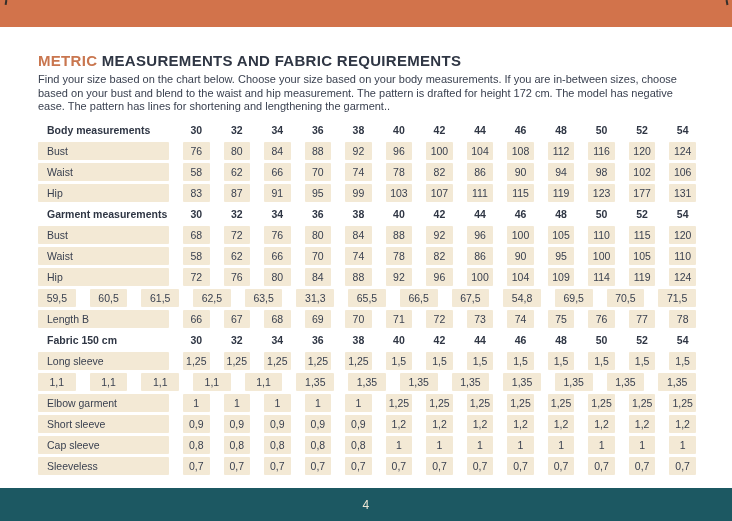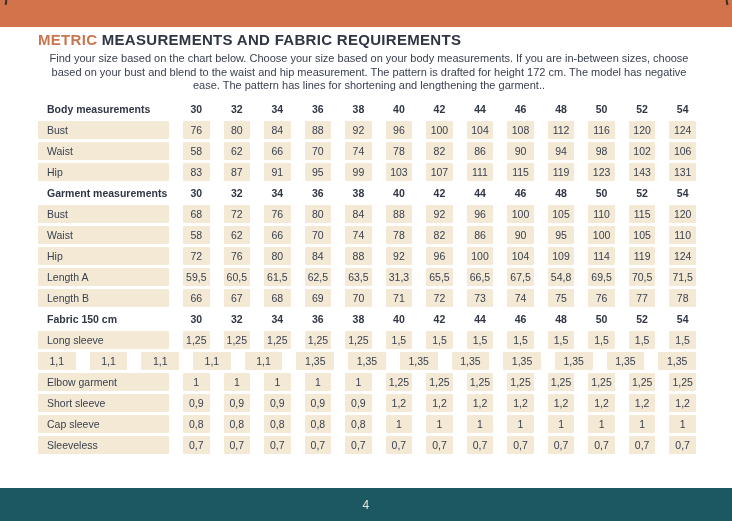--- a/index.html
+++ b/index.html
@@ -7,30 +7,30 @@
     width:732px; height:521px; overflow:hidden; position:relative;
     background:#ffffff;
     font-family:"Liberation Sans", sans-serif;
     -webkit-font-smoothing:antialiased;
   }
   .top-bar { position:relative; width:732px; height:27px; background:#D2734B; }
   .crop-mark { position:absolute; top:0; width:2px; height:5px; background:#35302b; }
   .crop-mark.left { left:5px; transform:rotate(8deg); }
   .crop-mark.right { left:726px; transform:rotate(-10deg); }
 
-  .content { padding:4px 35px 0 38px; }
+  .content { padding:25px 35px 0 38px; }
   .page-title {
     margin:0 0 4px 0;
     font-size:15px; font-weight:bold; letter-spacing:0.3px;
     color:#2F3644; text-transform:uppercase;
   }
   .page-title .accent { color:#C9764F; }
   .intro {
     margin:0; width:662px;
-    font-size:11px; line-height:13.7px; color:#3A4150;text-align:center;
+    font-size:11px; line-height:13.7px; color:#3A4150;
   }
 
   .size-table { margin-top:7px; width:658px; }
   .trow {
     display:flex; gap:14px; height:18px; margin-bottom:3px;
     font-size:10.5px; color:#3A4150;
   }
   .trow.header { font-weight:bold; color:#2F3644; }
   .cell { display:flex; align-items:center; box-sizing:border-box; }
   .cell.rlabel { flex:0 0 131px; padding-left:9px; }
@@ -110,21 +110,21 @@
         <div class="cell val">87</div>
         <div class="cell val">91</div>
         <div class="cell val">95</div>
         <div class="cell val">99</div>
         <div class="cell val">103</div>
         <div class="cell val">107</div>
         <div class="cell val">111</div>
         <div class="cell val">115</div>
         <div class="cell val">119</div>
         <div class="cell val">123</div>
-        <div class="cell val">143</div>
+        <div class="cell val">177</div>
         <div class="cell val">131</div>
       </div>
       <div class="trow header">
         <div class="cell rlabel">Garment measurements</div>
         <div class="cell val">30</div>
         <div class="cell val">32</div>
         <div class="cell val">34</div>
         <div class="cell val">36</div>
         <div class="cell val">38</div>
         <div class="cell val">40</div>
@@ -178,21 +178,20 @@
         <div class="cell val">92</div>
         <div class="cell val">96</div>
         <div class="cell val">100</div>
         <div class="cell val">104</div>
         <div class="cell val">109</div>
         <div class="cell val">114</div>
         <div class="cell val">119</div>
         <div class="cell val">124</div>
       </div>
       <div class="trow data">
-        <div class="cell rlabel">Length A</div>
         <div class="cell val">59,5</div>
         <div class="cell val">60,5</div>
         <div class="cell val">61,5</div>
         <div class="cell val">62,5</div>
         <div class="cell val">63,5</div>
         <div class="cell val">31,3</div>
         <div class="cell val">65,5</div>
         <div class="cell val">66,5</div>
         <div class="cell val">67,5</div>
         <div class="cell val">54,8</div>

